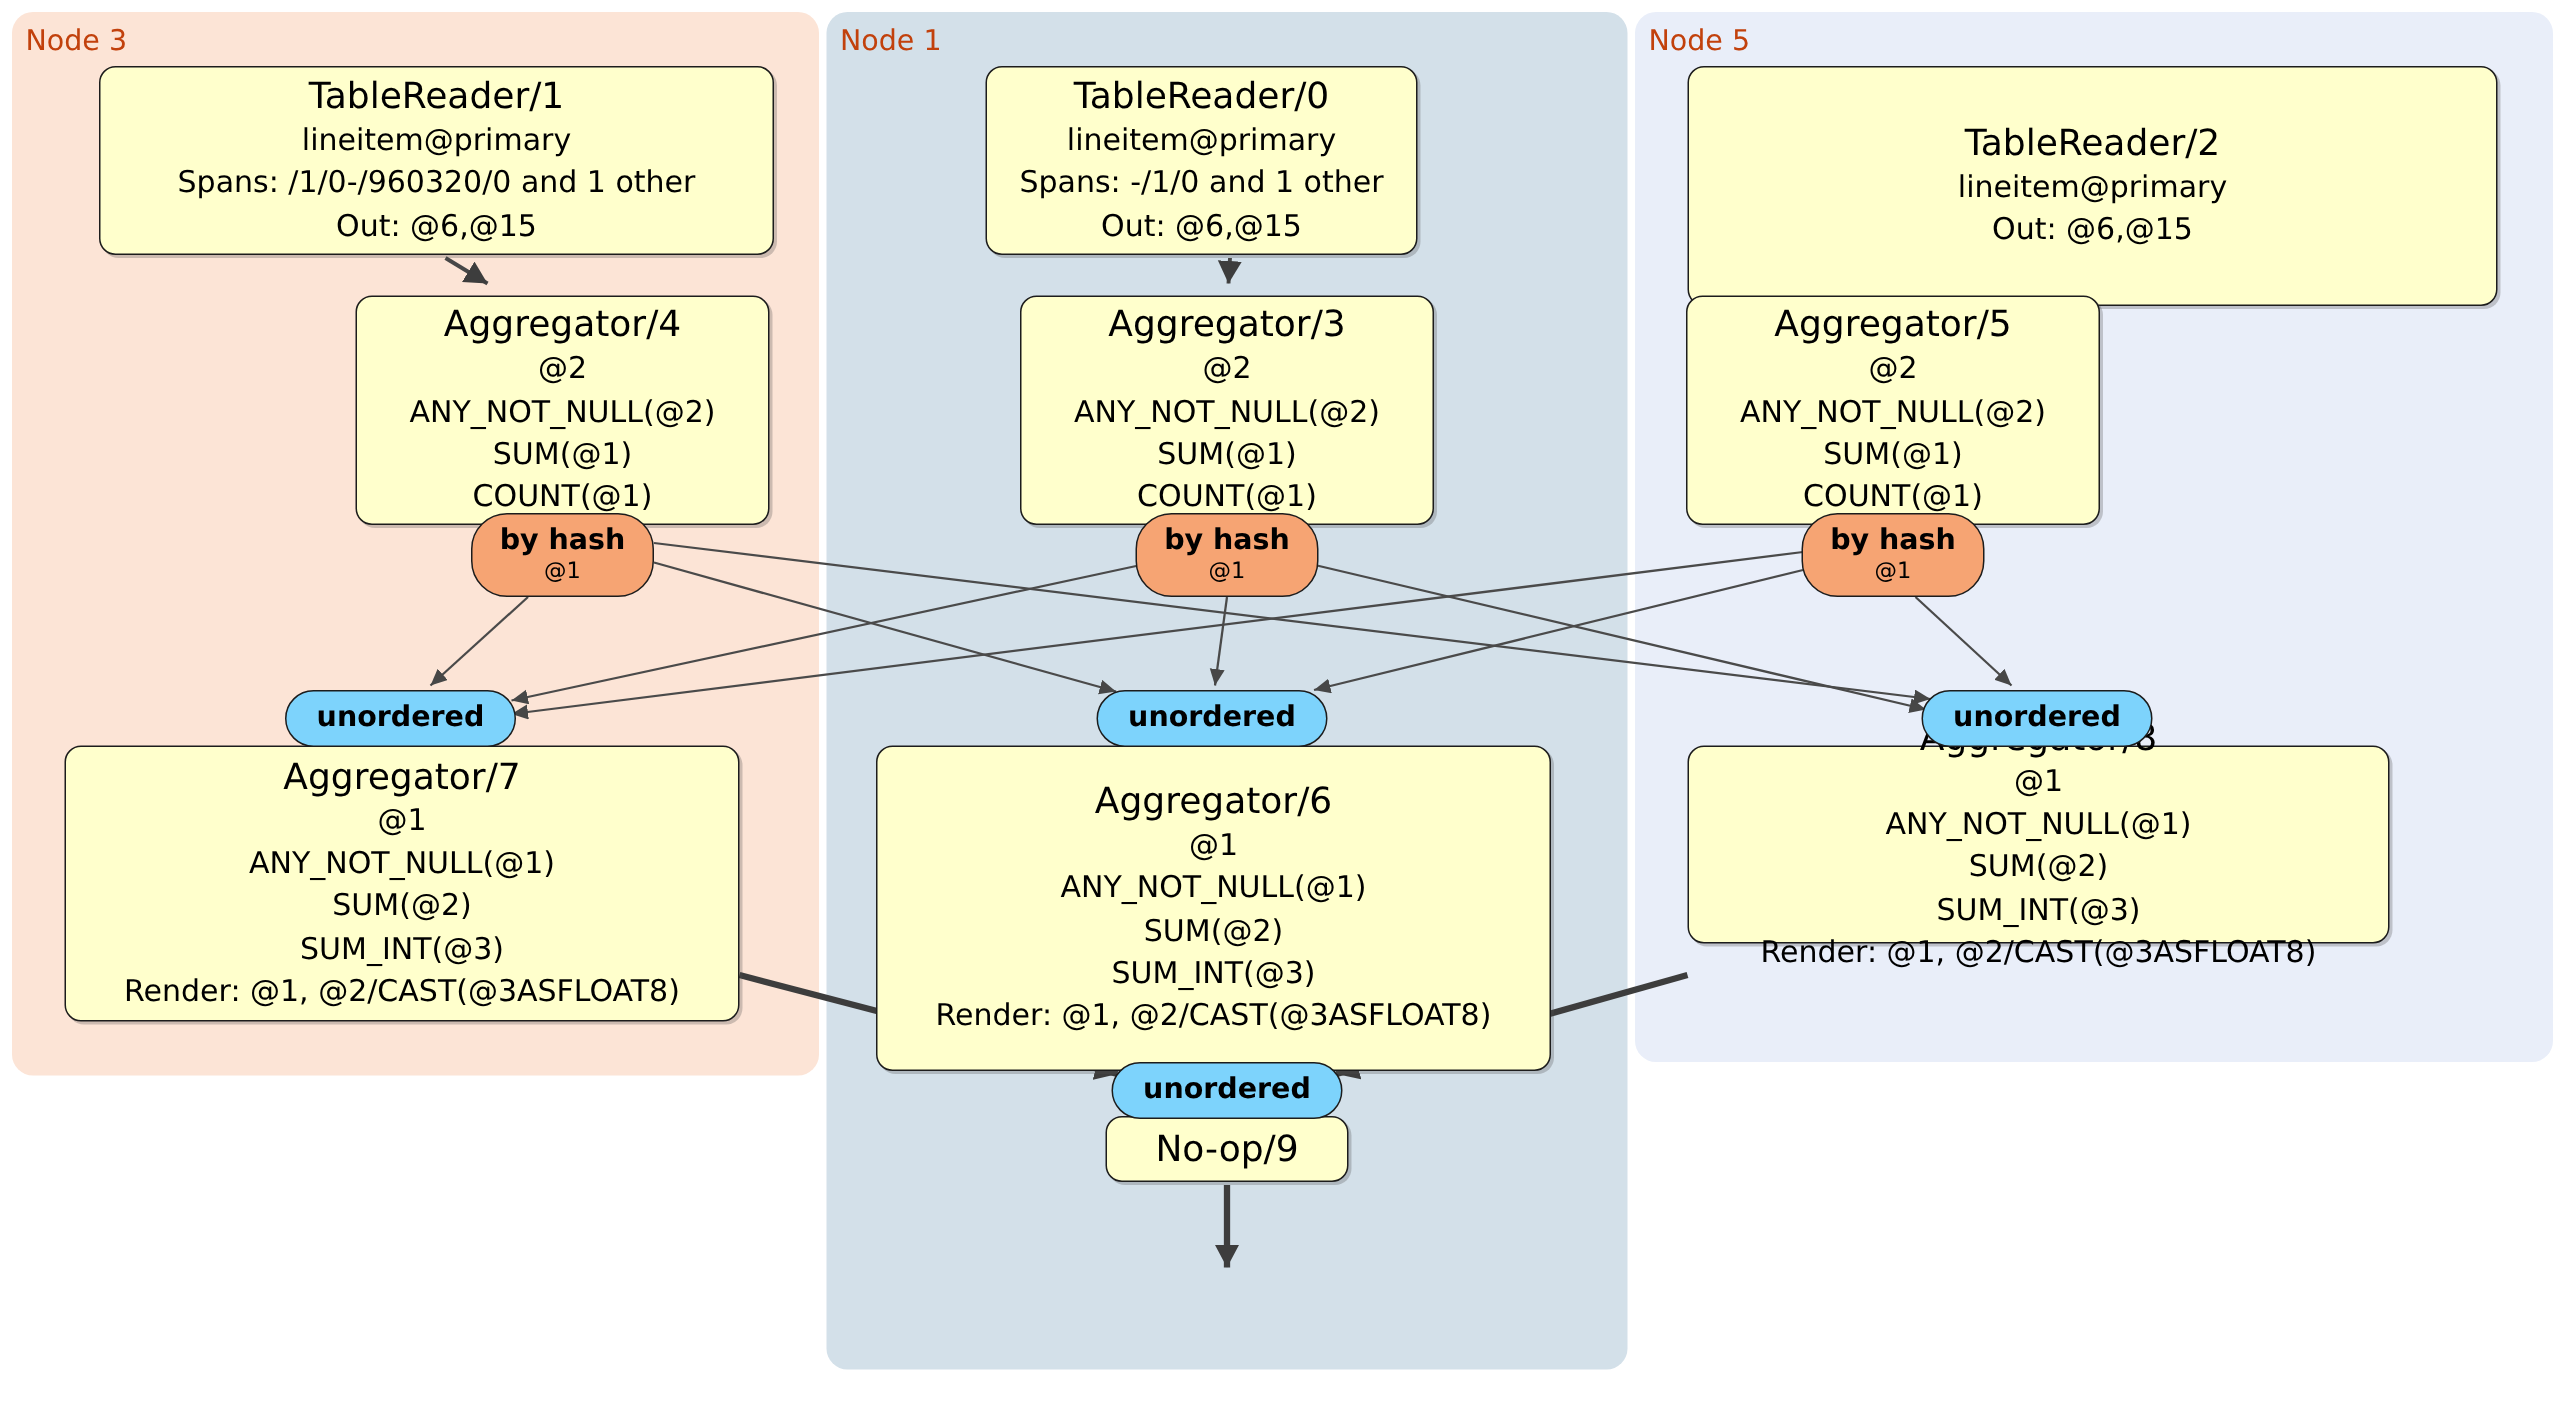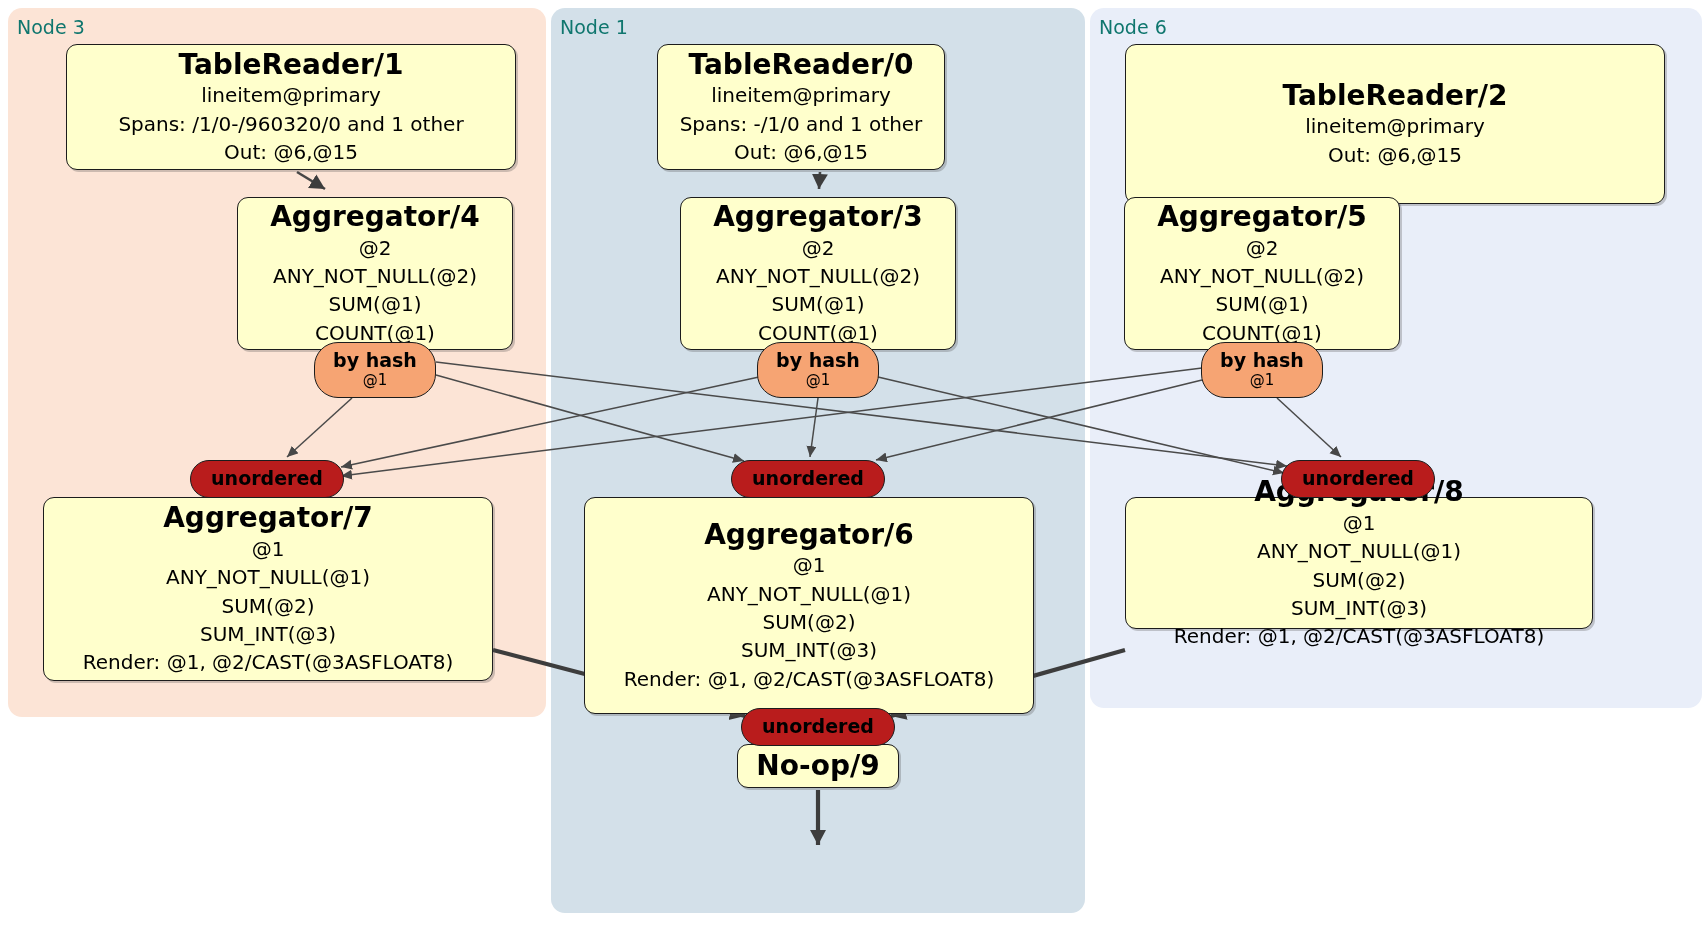--- a/index.html
+++ b/index.html
@@ -1,46 +1,46 @@
 <!DOCTYPE html>
 <html><head>
 <meta charset="utf-8">
 <style>
   html,body{margin:0;padding:0;background:#ffffff;}
   .canvas{position:relative;width:1708px;height:940px;background:#ffffff;
           font-family:"DejaVu Sans",sans-serif;overflow:hidden;color:#000;}
   .region{position:absolute;border-radius:14px;z-index:0;}
-  .region-label{position:absolute;left:9px;top:8px;font-size:19px;color:#0f766e;z-index:1;}
+  .region-label{position:absolute;left:9px;top:8px;font-size:19px;color:#c2410c;z-index:1;}
   .edges{position:absolute;left:0;top:0;z-index:2;}
   .box{position:absolute;background:#ffffcc;border:1.6px solid #1c1c1c;border-radius:11px;
        box-shadow:2px 2px 0 rgba(80,80,80,.28);
        display:flex;flex-direction:column;align-items:center;justify-content:center;
        text-align:center;z-index:3;padding:2px 6px;box-sizing:border-box;}
-  .box .title{font-weight:bold;font-size:28px;line-height:1.2;white-space:nowrap;}
+  .box .title{font-weight:normal;font-size:24px;line-height:1.2;white-space:nowrap;}
   .box .line{font-size:20px;line-height:1.42;white-space:nowrap;}
   .oval{position:absolute;border:1.7px solid #1c1c1c;display:flex;flex-direction:column;
         align-items:center;justify-content:center;text-align:center;z-index:4;box-sizing:border-box;}
   .oval.hash{background:#f6a473;border-radius:24px;}
-  .oval.sync{background:#b91c1c;border-radius:20px;}
+  .oval.sync{background:#7dd3fc;border-radius:20px;}
   .oval .ol1{font-weight:bold;font-size:19px;line-height:1.15;white-space:nowrap;}
   .oval .ol2{font-size:15px;line-height:1.15;white-space:nowrap;}
 </style>
 </head>
 <body>
 
 <div class="canvas">
 
   <div class="region" style="left:8px;top:8px;width:538px;height:709px;background:#fce4d6">
     <span class="region-label">Node 3</span>
   </div>
   <div class="region" style="left:551px;top:8px;width:534px;height:905px;background:#d3e0e9">
     <span class="region-label">Node 1</span>
   </div>
   <div class="region" style="left:1090px;top:8px;width:612px;height:700px;background:#e9eef9">
-    <span class="region-label">Node 6</span>
+    <span class="region-label">Node 5</span>
   </div>
 
   <svg class="edges" width="1708" height="940">
     <defs>
       <marker id="mthin" markerUnits="userSpaceOnUse" markerWidth="13" markerHeight="11" refX="11" refY="5" orient="auto">
         <path d="M0,0 L11,5 L0,10 Z" fill="#474747"></path>
       </marker>
       <marker id="mthick" markerUnits="userSpaceOnUse" markerWidth="19" markerHeight="17" refX="15" refY="8" orient="auto">
         <path d="M0,0 L15,8 L0,16 Z" fill="#3d3d3d"></path>
       </marker>

